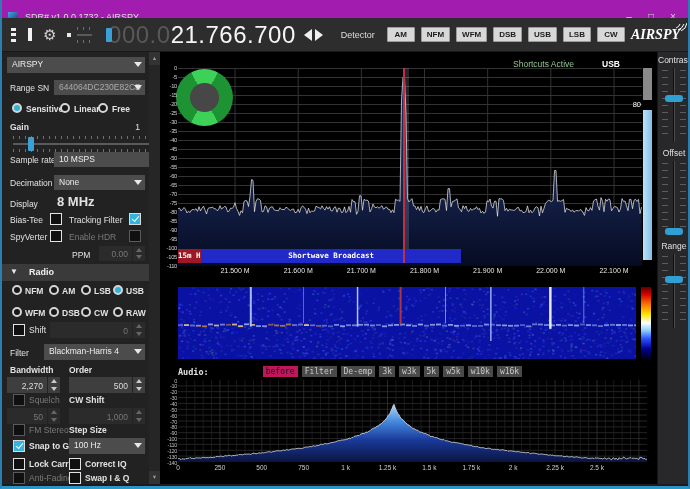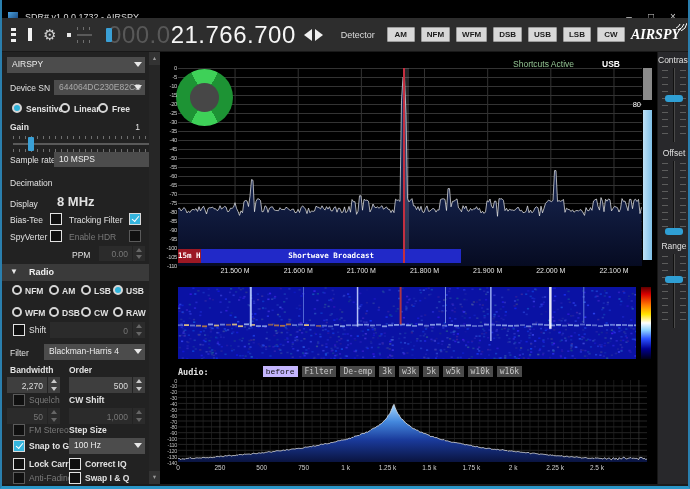--- a/index.html
+++ b/index.html
@@ -2,21 +2,21 @@
 <html><head>
 <meta charset="utf-8">
 <style>
   html,body{margin:0;padding:0;background:#000;}
   *{box-sizing:border-box;}
   .win{position:relative;width:690px;height:489px;background:#1c1c1c;overflow:hidden;
        font-family:"Liberation Sans",sans-serif;
        border-left:2px solid #2a7fae;border-right:2px solid #2a7fae;border-bottom:3px solid #2a96c8;}
 
   
-  .titlebar{position:absolute;left:0;top:0;right:0;height:34px;background:#000000;display:flex;align-items:center;}
+  .titlebar{position:absolute;left:0;top:0;right:0;height:34px;background:#a21caf;display:flex;align-items:center;}
   .app-icon{width:10px;height:10px;margin-left:6px;background:linear-gradient(135deg,#4aa3e0,#123a72);}
   .title{font-size:9px;color:#dcdcdc;margin-left:7px;}
   .winbtns{margin-left:auto;display:flex;align-items:center;margin-right:4px;}
   .winbtn{width:22px;height:16px;text-align:center;line-height:15px;font-size:10px;color:#cfcfcf;}
 
   
   .toolbar{position:absolute;left:0;top:18px;right:0;height:34px;background:#2d2d2d;border-bottom:1px solid #191919;display:flex;align-items:center;}
   .hamburger{width:20px;height:14px;margin-left:9px;display:flex;flex-direction:column;justify-content:space-between;}
   .hamburger i{display:block;height:3px;background:#f0f0f0;}
   .stopbtn{width:13px;height:13px;background:#f2f2f2;margin-left:12px;}
@@ -87,21 +87,21 @@
   .bandseg{position:absolute;top:0;height:14px;overflow:hidden;color:#fff;
            font-family:"DejaVu Sans Mono",monospace;font-size:7.5px;font-weight:bold;line-height:14px;text-align:center;white-space:nowrap;}
   .sgray{position:absolute;left:478px;top:13px;width:9px;height:32px;background:#8a8a8a;}
   .s80{position:absolute;left:455px;top:45px;width:21px;text-align:right;font-size:7.5px;color:#fff;}
   .sblue{position:absolute;left:478px;top:55px;width:9px;height:150px;background:linear-gradient(to right,#bfe2f8,#7fc0e8);}
   .wflegend{position:absolute;left:476px;top:4px;width:10px;height:72px;
             background:linear-gradient(to bottom,#5e0000 0%,#d80000 10%,#ff7a00 25%,#ffe600 38%,#ffffff 50%,#8cd2ff 60%,#2a50ff 72%,#000090 86%,#000018 100%);}
   .audio-header{position:absolute;left:13px;top:2px;display:flex;align-items:center;font-family:"DejaVu Sans Mono",monospace;gap:48px;}
   .audio-label{font-size:8.5px;font-weight:bold;color:#e0e0e0;margin-right:6px;}
   .abtn{padding:0 3px;height:11px;line-height:11px;background:#4a4a4a;color:#c8c8c8;font-size:8px;margin-right:4px;}
-  .abtn.active{background:#c4b5fd;color:#111;font-family:Liberation Mono, monospace;}
+  .abtn.active{background:#be185d;color:#111;}
   .alab{position:absolute;width:30px;text-align:center;font-size:6.5px;color:#cfcfcf;}
   .adb{position:absolute;left:0;width:12px;text-align:right;font-size:5.5px;letter-spacing:-0.3px;color:#bfbfbf;}
 
   
   .rightpanel{position:absolute;left:655px;top:52px;width:33px;height:432px;background:#28282b;border-left:1px solid #161616;padding-top:3px;}
   .rsec{margin-bottom:6px;}
   .rlabel{font-size:8.5px;color:#e0e0e0;text-align:center;margin-bottom:3px;}
   .rslider{position:relative;width:24px;height:74px;margin:0 auto;}
   .rslider .tcol{position:absolute;top:2px;bottom:2px;width:6px;background:repeating-linear-gradient(to bottom,#5c5c5c 0 1px,transparent 1px 7px);}
   .rslider .tl{left:0;} .rslider .tr{right:0;}
@@ -164,21 +164,21 @@
         <path d="M5,11 q4.5,-1.5 6,-6" stroke="#fff" stroke-width="1" fill="none"></path>
         <path d="M8,12 q5,-2 6,-8" stroke="#fff" stroke-width="1" fill="none"></path>
       </svg>
     </div>
   </div>
 
   <div class="leftpanel">
     <div class="dd" style="left:5px;top:5px;width:138px;height:16px">
       <span>AIRSPY</span><span class="chev"></span>
     </div>
-    <span class="ll" style="left:8px;top:31px">Device SN</span>
+    <span class="ll" style="left:8px;top:31px">Range SN</span>
     <div class="dd gray" style="left:52px;top:28px;width:91px">
       <span>644064DC230E82CD</span><span class="chev"></span>
     </div>
     <div id="gainModes">
         <span class="rad on" style="left: 10px; top: 51px;"></span>
         <span class="ll b" style="left: 24px; top: 52px;">Sensitive</span>
         <span class="rad" style="left: 58px; top: 51px;"></span>
         <span class="ll b" style="left: 72px; top: 52px;">Linear</span>
         <span class="rad" style="left: 96px; top: 51px;"></span>
         <span class="ll b" style="left: 110px; top: 52px;">Free</span>
@@ -189,20 +189,23 @@
       <div class="ticks tt"></div>
         <div class="track"></div>
         <div class="ticks tb"></div>
       <div class="thumb" id="gainThumb" style="left: 14.52px;"></div>
     </div>
     <span class="ll" style="left:8px;top:103px">Sample rate</span>
     <div class="dd" style="left:52px;top:100px;width:107px">
       <span>10 MSPS</span><span class="chev"></span>
     </div>
     <span class="ll" style="left:8px;top:126px">Decimation</span>
+    <div class="dd" style="left:52px;top:123px;width:91px">
+      <span>None</span><span class="chev"></span>
+    </div>
     <span class="ll" style="left:8px;top:147px">Display</span>
     <span class="ll b" style="left:55px;top:142px;font-size:13px">8 MHz</span>
     <span class="ll" style="left:8px;top:163px">Bias-Tee</span>
     <span class="cb" style="left:48px;top:161px"></span>
     <span class="ll" style="left:67px;top:163px">Tracking Filter</span>
     <span class="cb on" style="left:127px;top:161px"></span>
     <span class="ll" style="left:8px;top:180px">SpyVerter</span>
     <span class="cb" style="left:48px;top:178px"></span>
     <span class="ll dim" style="left:67px;top:180px">Enable HDR</span>
     <span class="cb dis" style="left:127px;top:178px"></span>

